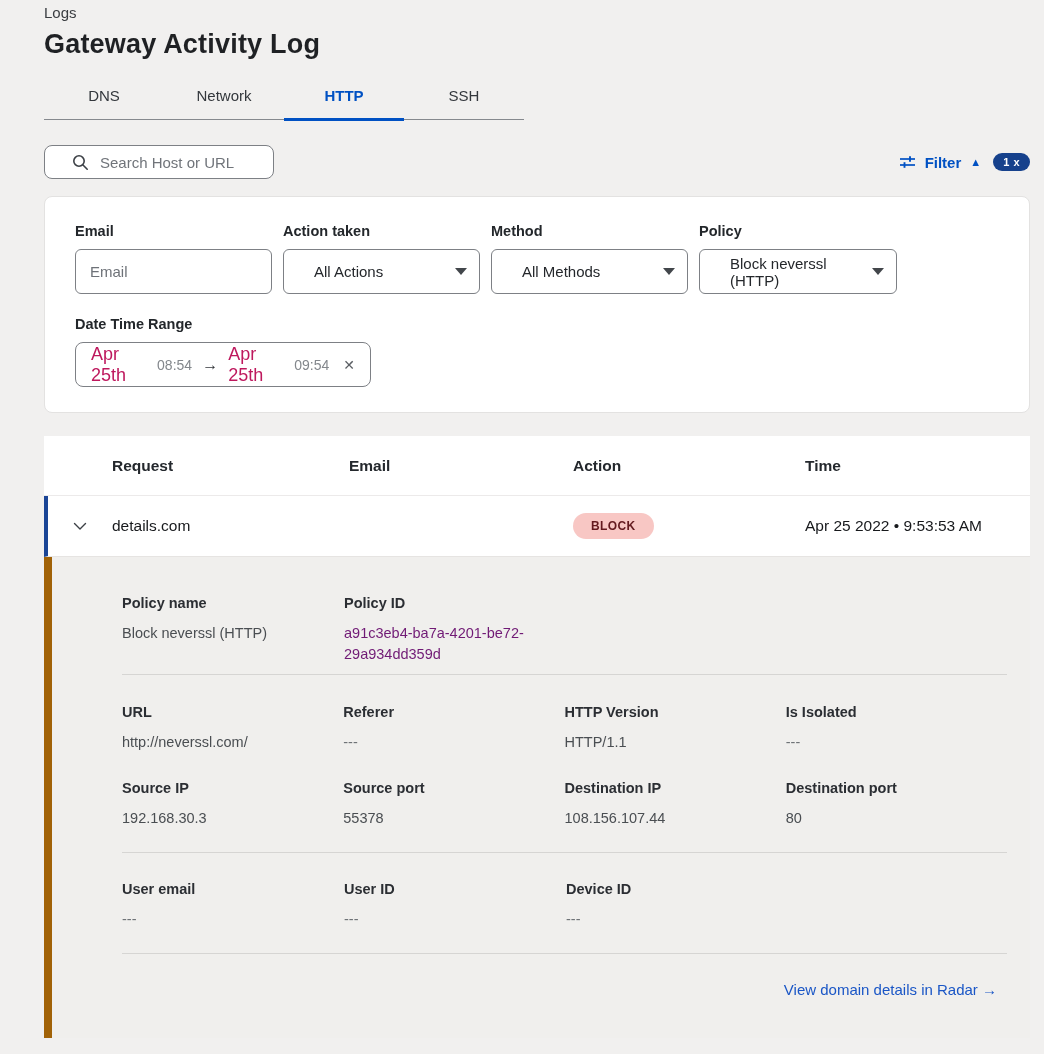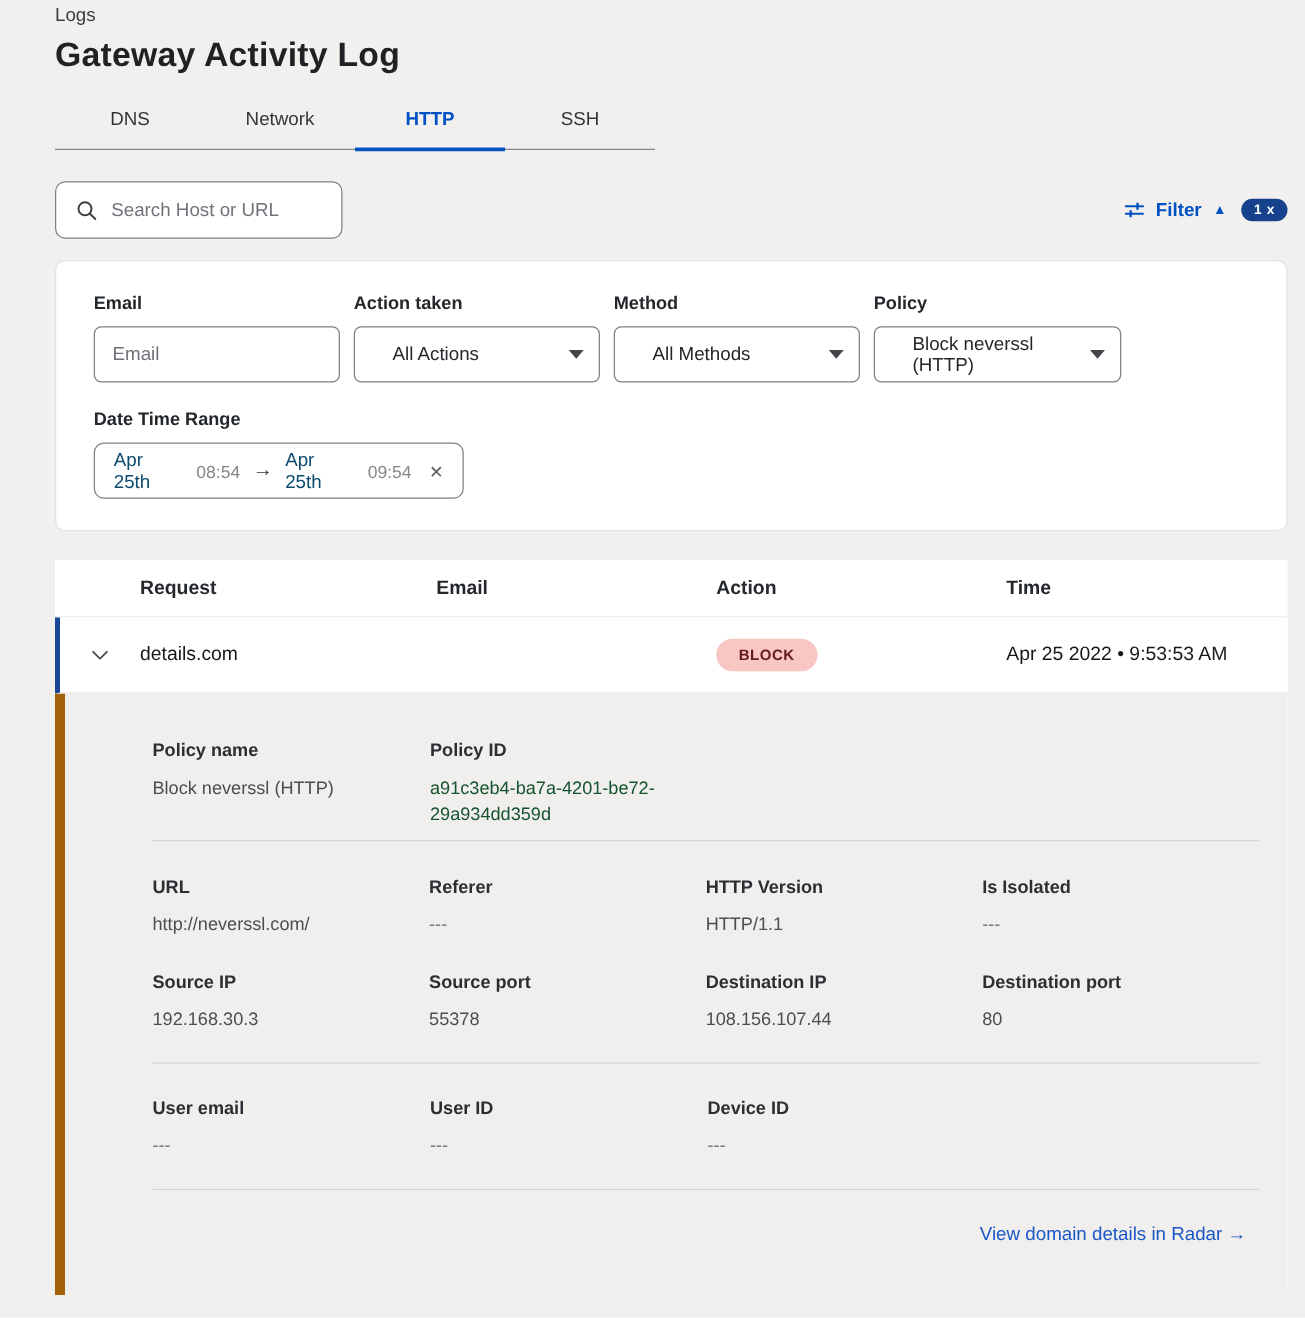--- a/index.html
+++ b/index.html
@@ -13,66 +13,66 @@
   
   .breadcrumb { margin:4px 0 0 44px; font-size:15px; color:#3a3d41; }
   .page-title { margin:8px 0 0 44px; font-size:27px; font-weight:700; color:#1f2124; letter-spacing:.2px; }
   
   .tabs { display:flex; margin:27px 0 0 44px; width:480px; border-bottom:1px solid #86898e; }
   .tab { position:relative; width:120px; text-align:center; padding-bottom:15px; font-size:15px; color:#33373c; cursor:pointer; }
   .tab.active { color:#0051c3; font-weight:700; }
   .tab.active::after { content:""; position:absolute; left:0; right:0; bottom:-2px; height:3px; background:#0051c3; }
   
   .search-row { display:flex; justify-content:space-between; align-items:center; margin:25px 14px 0 44px; }
-  .search-box { display:flex; align-items:center; width:230px; height:46px; background:#fff; border:1px solid #7d8085; border-radius:8px; padding:0 16px; gap:9px; }
+  .search-box { display:flex; align-items:center; width:230px; height:34px; background:#fff; border:1px solid #7d8085; border-radius:8px; padding:0 27px; gap:9px; }
   .search-box input { border:none; outline:none; flex:1; font-size:15px; font-family:inherit; color:#202225; min-width:0; background:transparent; }
   .search-box input::placeholder { color:#70747a; }
   .filter-ctl { display:flex; align-items:center; gap:9px; cursor:pointer; }
   .filter-label { color:#0051c3; font-size:15px; font-weight:700; }
   .caret-up { color:#0051c3; font-size:11px; line-height:1; }
   .count-pill { background:#16418c; color:#fff; font-size:11px; font-weight:700; border-radius:10px; padding:3px 10px; margin-left:3px; letter-spacing:.5px; }
   
   .filter-panel { margin:17px 14px 0 44px; height:217px; background:#fff; border:1px solid #e3e2e1; border-radius:8px; padding:26px 30px; }
   .f-labels, .f-fields { display:flex; gap:11px; }
   .f-labels .fl { width:197px; font-size:14.5px; font-weight:700; color:#23272b; }
   .f-fields { margin-top:10px; }
   .f-input, .f-select { width:197px; height:45px; border:1px solid #7d8085; border-radius:6px; background:#fff; display:flex; align-items:center; padding:0 12px; font-size:15px; }
   .f-input input { border:none; outline:none; width:100%; font-size:15px; font-family:inherit; background:transparent; }
   .f-input input::placeholder { color:#6e7278; }
   .f-select { justify-content:space-between; color:#24272b; cursor:pointer;padding-left:30px; }
   .tri-down { width:0; height:0; border-left:6px solid transparent; border-right:6px solid transparent; border-top:7px solid #42464b; }
   .dtr-label { margin-top:22px; font-size:14.5px; font-weight:700; color:#23272b; }
   .date-box { margin-top:10px; width:296px; height:45px; border:1px solid #7d8085; border-radius:8px; display:flex; align-items:center; padding:0 15px; gap:10px; cursor:pointer; background:#fff; }
-  .d-date { font-size:15px; color:#0c4a6e; }
+  .d-date { font-size:18px; color:#be185d; }
   .d-time { font-size:14px; color:#83878c; }
   .d-arrow { font-size:16px; color:#32353a; }
   .d-close { margin-left:4px; font-size:14px; color:#5a5e63; cursor:pointer; }
   
   .log-table { margin:23px 14px 0 44px; background:#fff; }
-  .thead { display:flex; align-items:center; height:46px; border-bottom:1px solid #eceaea; }
+  .thead { display:flex; align-items:center; height:60px; border-bottom:1px solid #eceaea; }
   .th { font-size:15.5px; font-weight:700; color:#24282d; }
   .c-lead { width:68px; }
   .c-req { width:237px; }
   .c-email { width:224px; }
   .c-action { width:232px; }
   .c-time { flex:1; }
   .trow { display:flex; align-items:center; height:61px; border-left:4px solid #1b4596; border-bottom:1px solid #e6e4e2; background:#fff; }
   .trow .c-lead { width:64px; padding-left:25px; }
   .chev-btn { background:none; border:none; padding:0; cursor:pointer; display:flex; align-items:center; }
   .cell-req { font-size:15.5px; color:#17191c; }
   .badge-block { display:inline-block; background:#f8c7c4; color:#641a1f; font-size:12px; font-weight:700; letter-spacing:.4px; padding:6px 18px; border-radius:14px; }
   .cell-time { font-size:15.5px; font-weight:500; color:#17191c; }
   
   .details { background:#f0efed; border-left:8px solid #a16207; min-height:481px; padding:38px 23px 0 70px; }
   .d-row { display:flex; }
   .d-cell { width:222px; padding-right:16px; }
   .d-label { font-size:14.5px; font-weight:700; color:#2b2e33; margin-bottom:12px; }
   .d-value { font-size:14.5px; color:#4a4e52; line-height:21px; }
   .d-null { color:#6f7377; }
-  .policy-link { color:#14532d; text-decoration:none; display:inline-block; max-width:190px; }
+  .policy-link { color:#701a75; text-decoration:none; display:inline-block; max-width:190px; }
   .d-div { border:none; border-top:1px solid #d6d5d3; margin:0; }
   .div1 { margin-top:9px; margin-bottom:29px; }
   .sec2a { margin-bottom:27px; }
   .div2 { margin-top:23px; margin-bottom:28px; }
   .div3 { margin-top:23px; }
   .radar-row { text-align:right; margin-top:27px; padding-right:10px; }
   .radar-link { color:#1a56c6; font-size:15px; text-decoration:none; }
   svg { display:block; }
 </style>
 </head>

